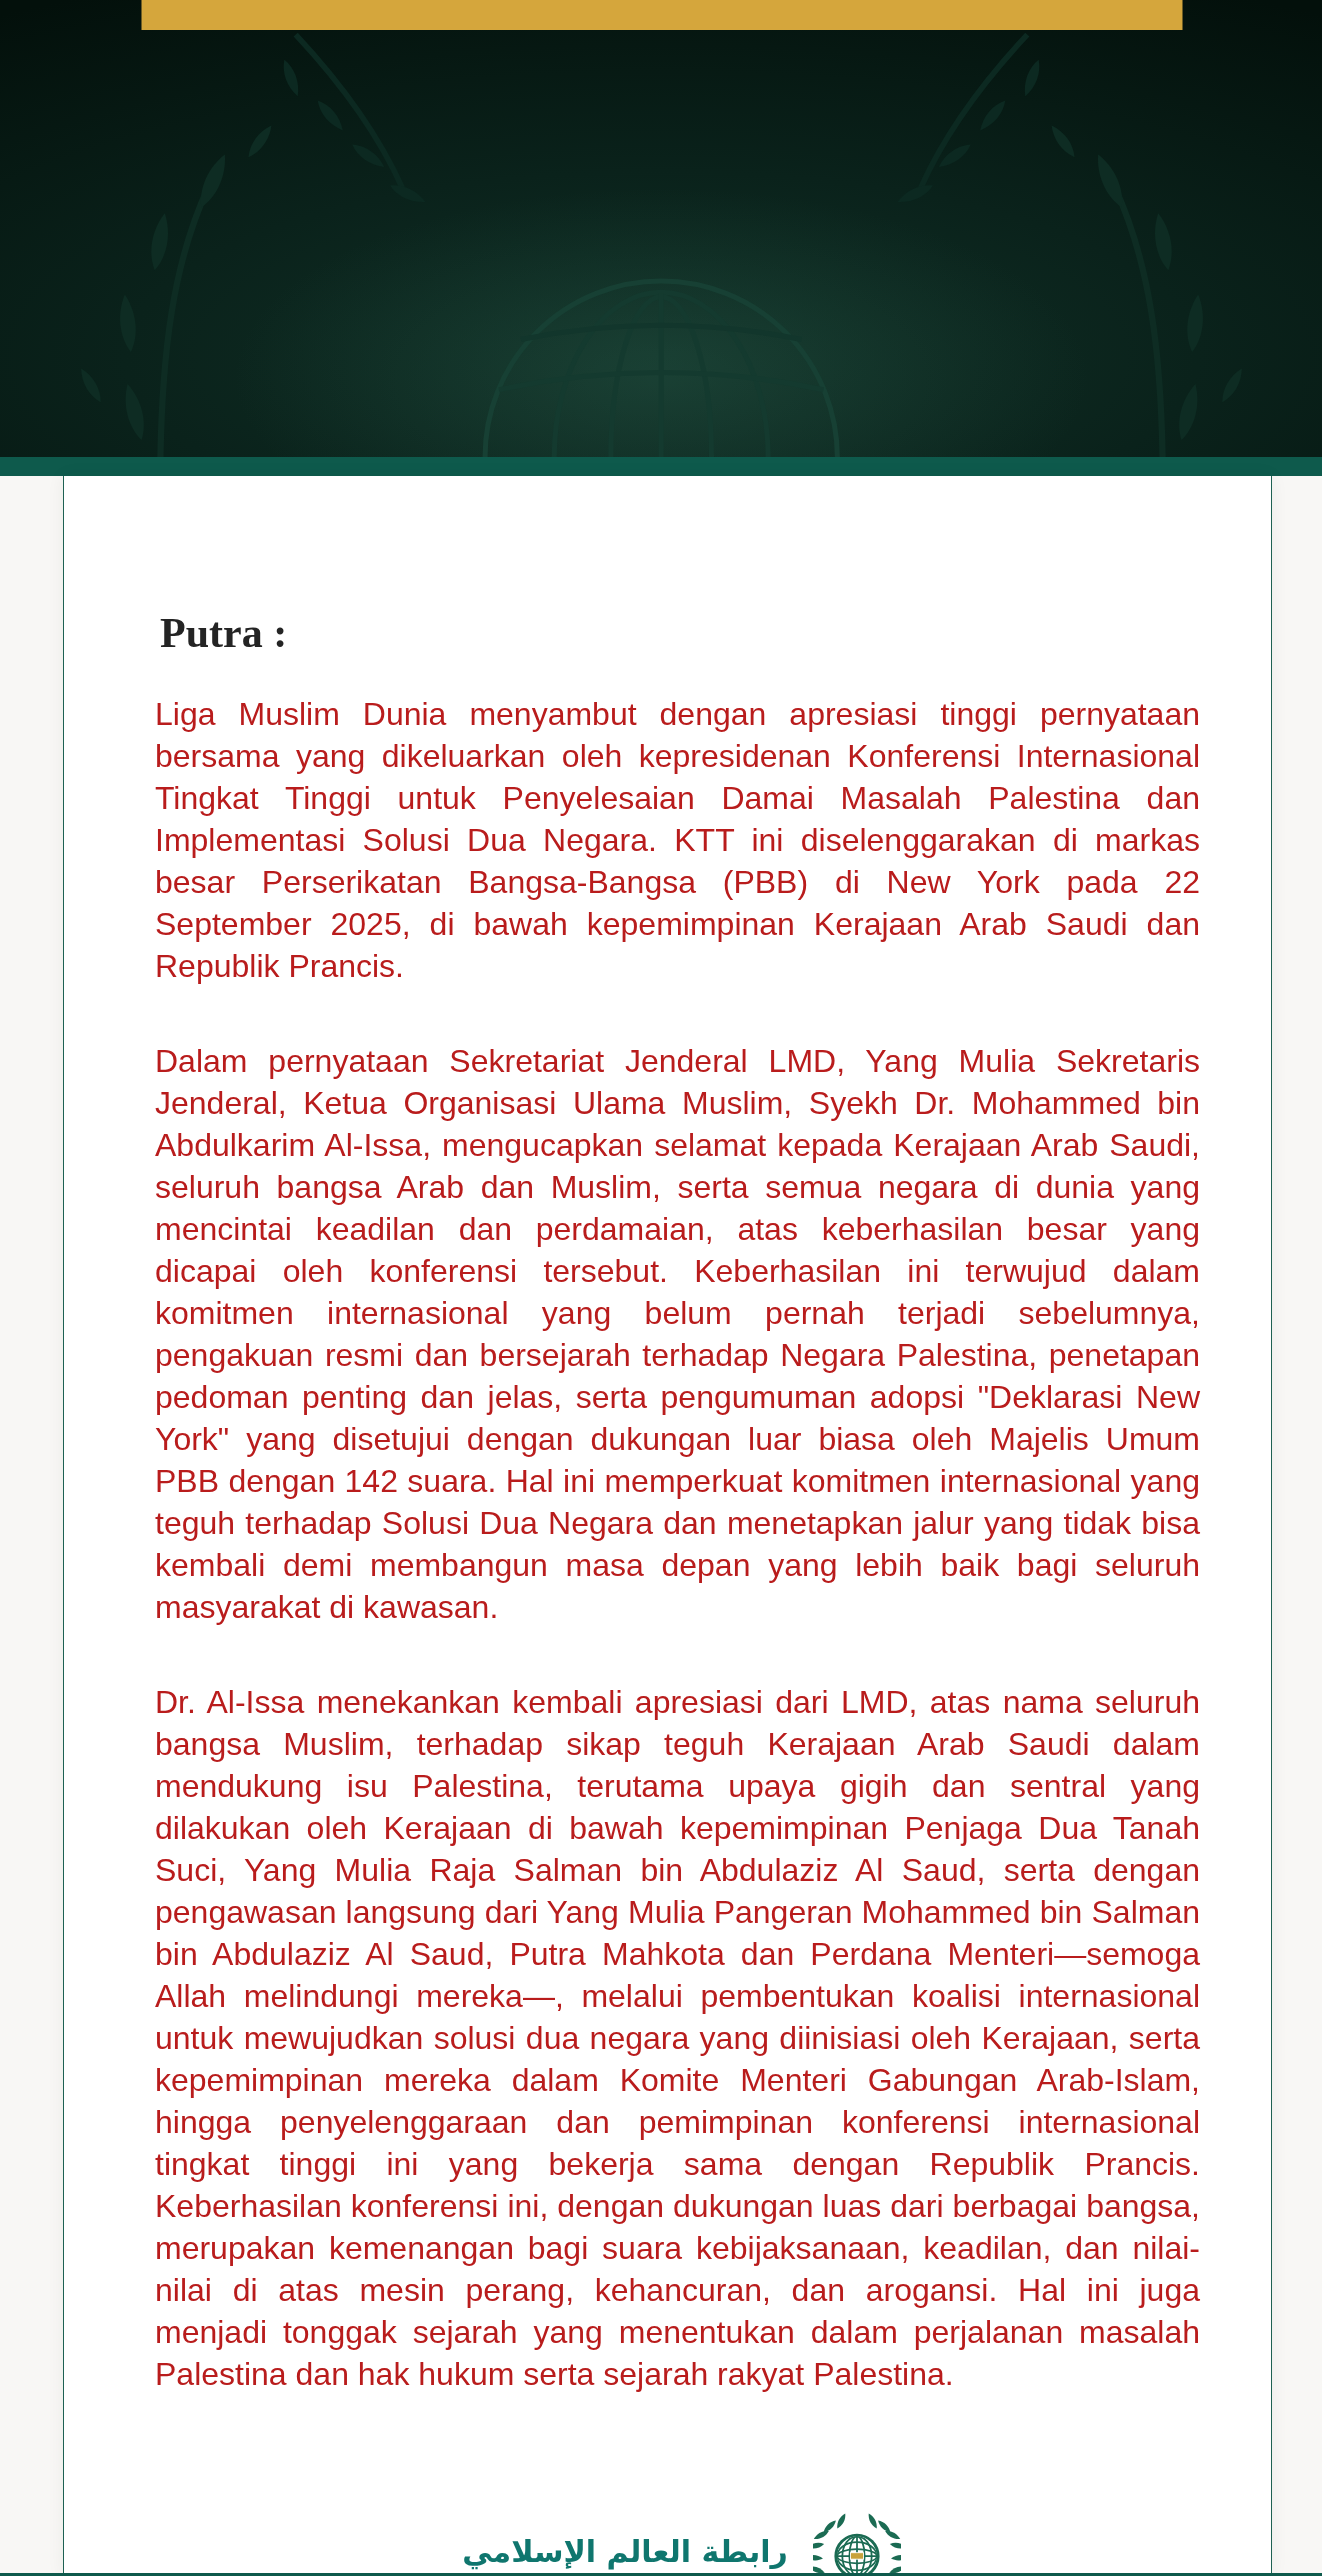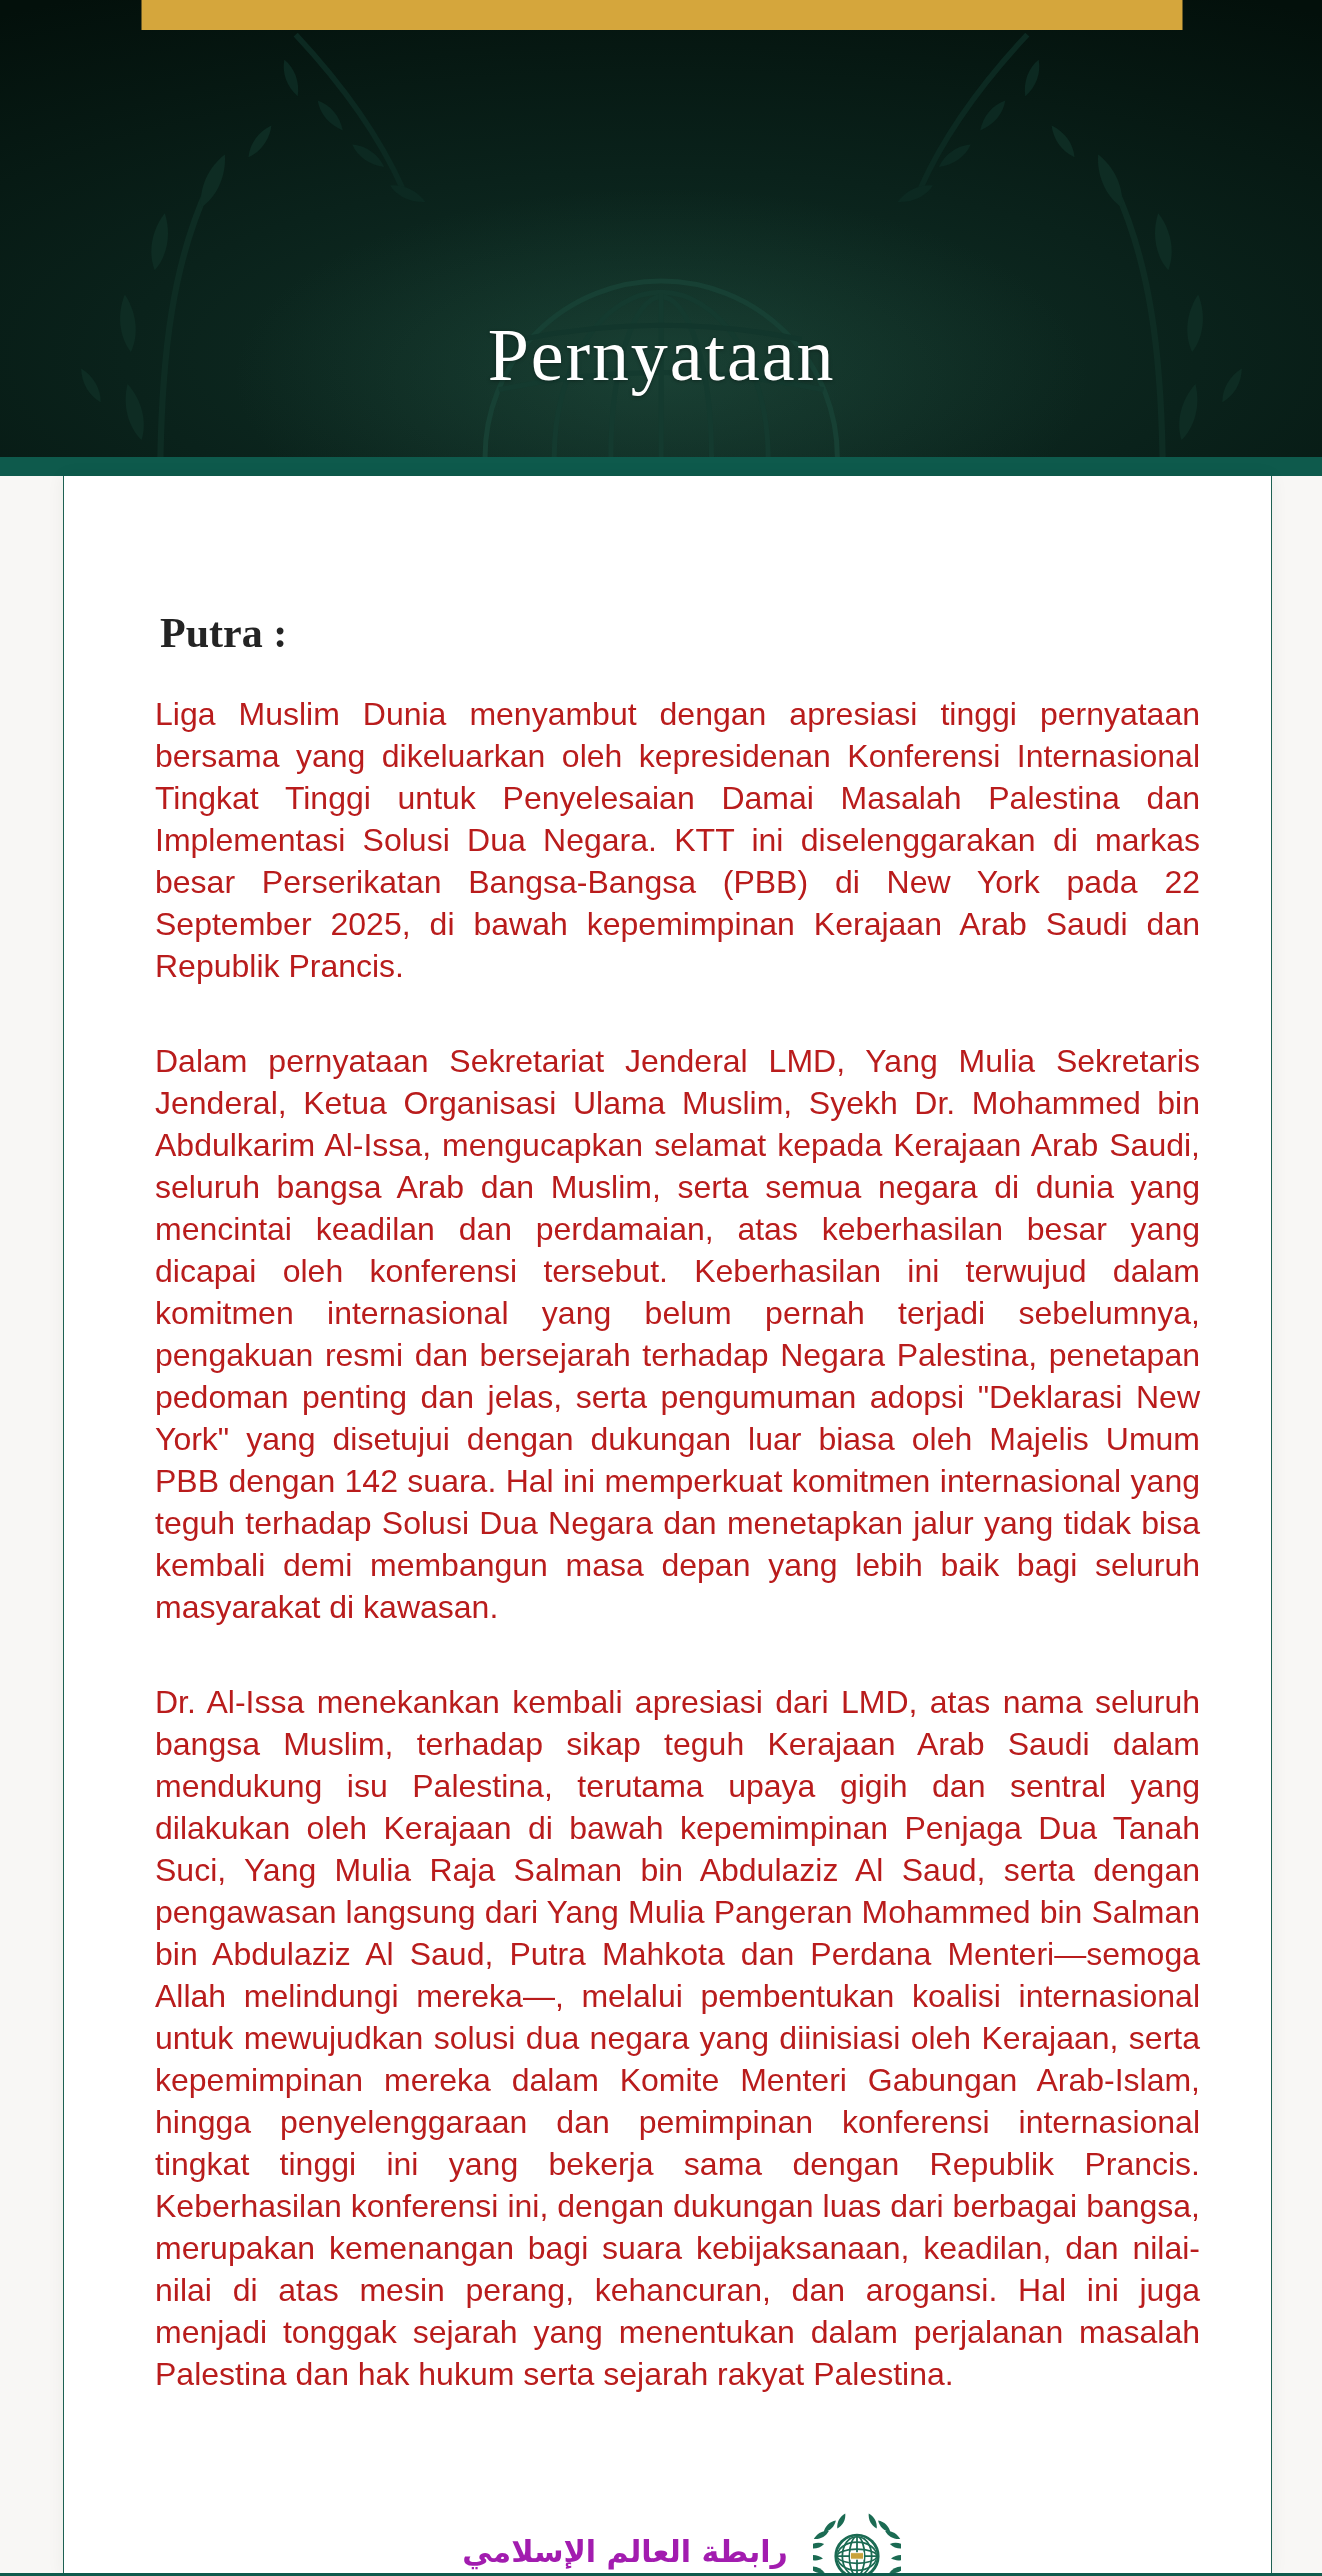--- a/index.html
+++ b/index.html
@@ -102,21 +102,21 @@
     display: flex;
     flex-direction: column;
     align-items: center;
     gap: 8.8px;
   }
   .logo-arabic {
     direction: rtl;
     font-family: "DejaVu Sans", sans-serif;
     font-weight: 700;
     font-size: 30px;
-    color: #a21caf;
+    color: #0f766e;
     white-space: nowrap;
   }
   .logo-en {
     font-family: "Liberation Serif", serif;
     font-weight: 700;
     font-size: 19px;
     letter-spacing: 1.3px;
     color: #404040;
     white-space: nowrap;
   }
@@ -197,21 +197,20 @@
         <path d="M 470 55 C 540 130, 600 210, 640 300" stroke="#0C2921" stroke-width="9" fill="none"></path>
         <use href="#leafSm" transform="translate(505,160) rotate(140)"></use>
         <use href="#leafSm" transform="translate(560,230) rotate(125)"></use>
         <use href="#leafSm" transform="translate(620,295) rotate(115)"></use>
         <use href="#leafSm" transform="translate(452,95) rotate(160)"></use>
       </g>
     </svg>
 
     <div class="gold-bar"></div>
 
-    <h1 class="hero-title">Pernyataan</h1>
 
     <div class="hero-band"></div>
   </header>
 
   <main class="card">
 
     <h2 class="location">Putra :</h2>
 
     <p class="para">Liga Muslim Dunia menyambut dengan apresiasi tinggi pernyataan bersama yang dikeluarkan oleh kepresidenan Konferensi Internasional Tingkat Tinggi untuk Penyelesaian Damai Masalah Palestina dan Implementasi Solusi Dua Negara. KTT ini diselenggarakan di markas besar Perserikatan Bangsa-Bangsa (PBB) di New York pada 22 September 2025, di bawah kepemimpinan Kerajaan Arab Saudi dan Republik Prancis.</p>
     <p class="para">Dalam pernyataan Sekretariat Jenderal LMD, Yang Mulia Sekretaris Jenderal, Ketua Organisasi Ulama Muslim, Syekh Dr. Mohammed bin Abdulkarim Al-Issa, mengucapkan selamat kepada Kerajaan Arab Saudi, seluruh bangsa Arab dan Muslim, serta semua negara di dunia yang mencintai keadilan dan perdamaian, atas keberhasilan besar yang dicapai oleh konferensi tersebut. Keberhasilan ini terwujud dalam komitmen internasional yang belum pernah terjadi sebelumnya, pengakuan resmi dan bersejarah terhadap Negara Palestina, penetapan pedoman penting dan jelas, serta pengumuman adopsi "Deklarasi New York" yang disetujui dengan dukungan luar biasa oleh Majelis Umum PBB dengan 142 suara. Hal ini memperkuat komitmen internasional yang teguh terhadap Solusi Dua Negara dan menetapkan jalur yang tidak bisa kembali demi membangun masa depan yang lebih baik bagi seluruh masyarakat di kawasan.</p>

